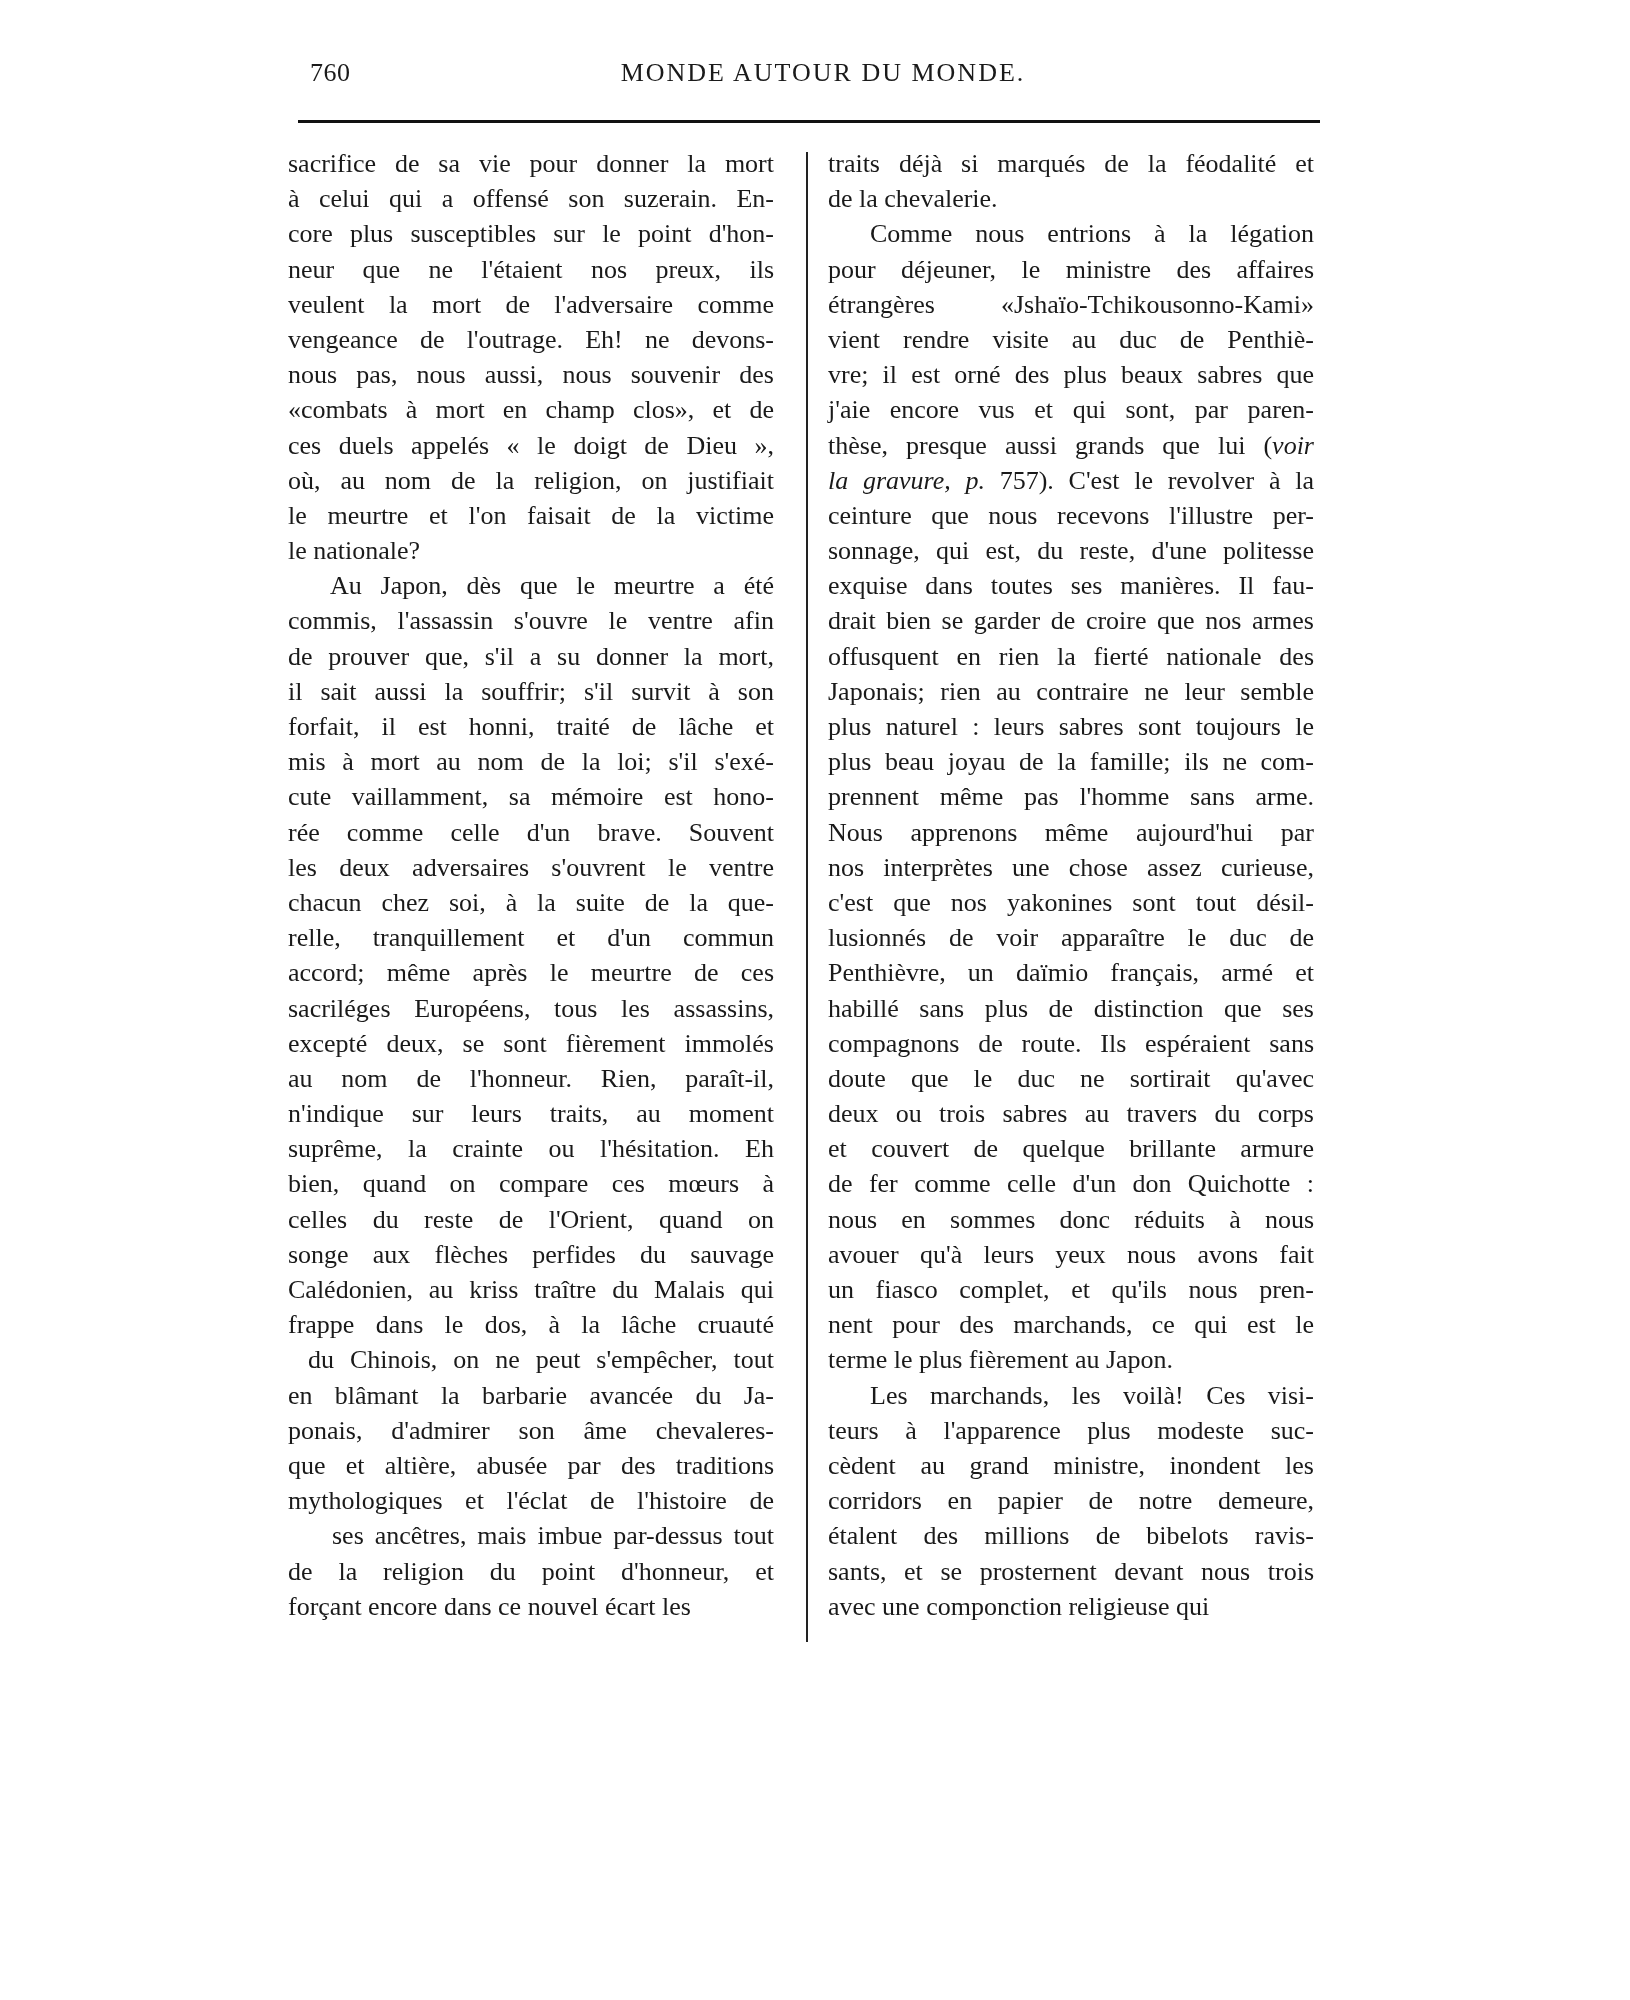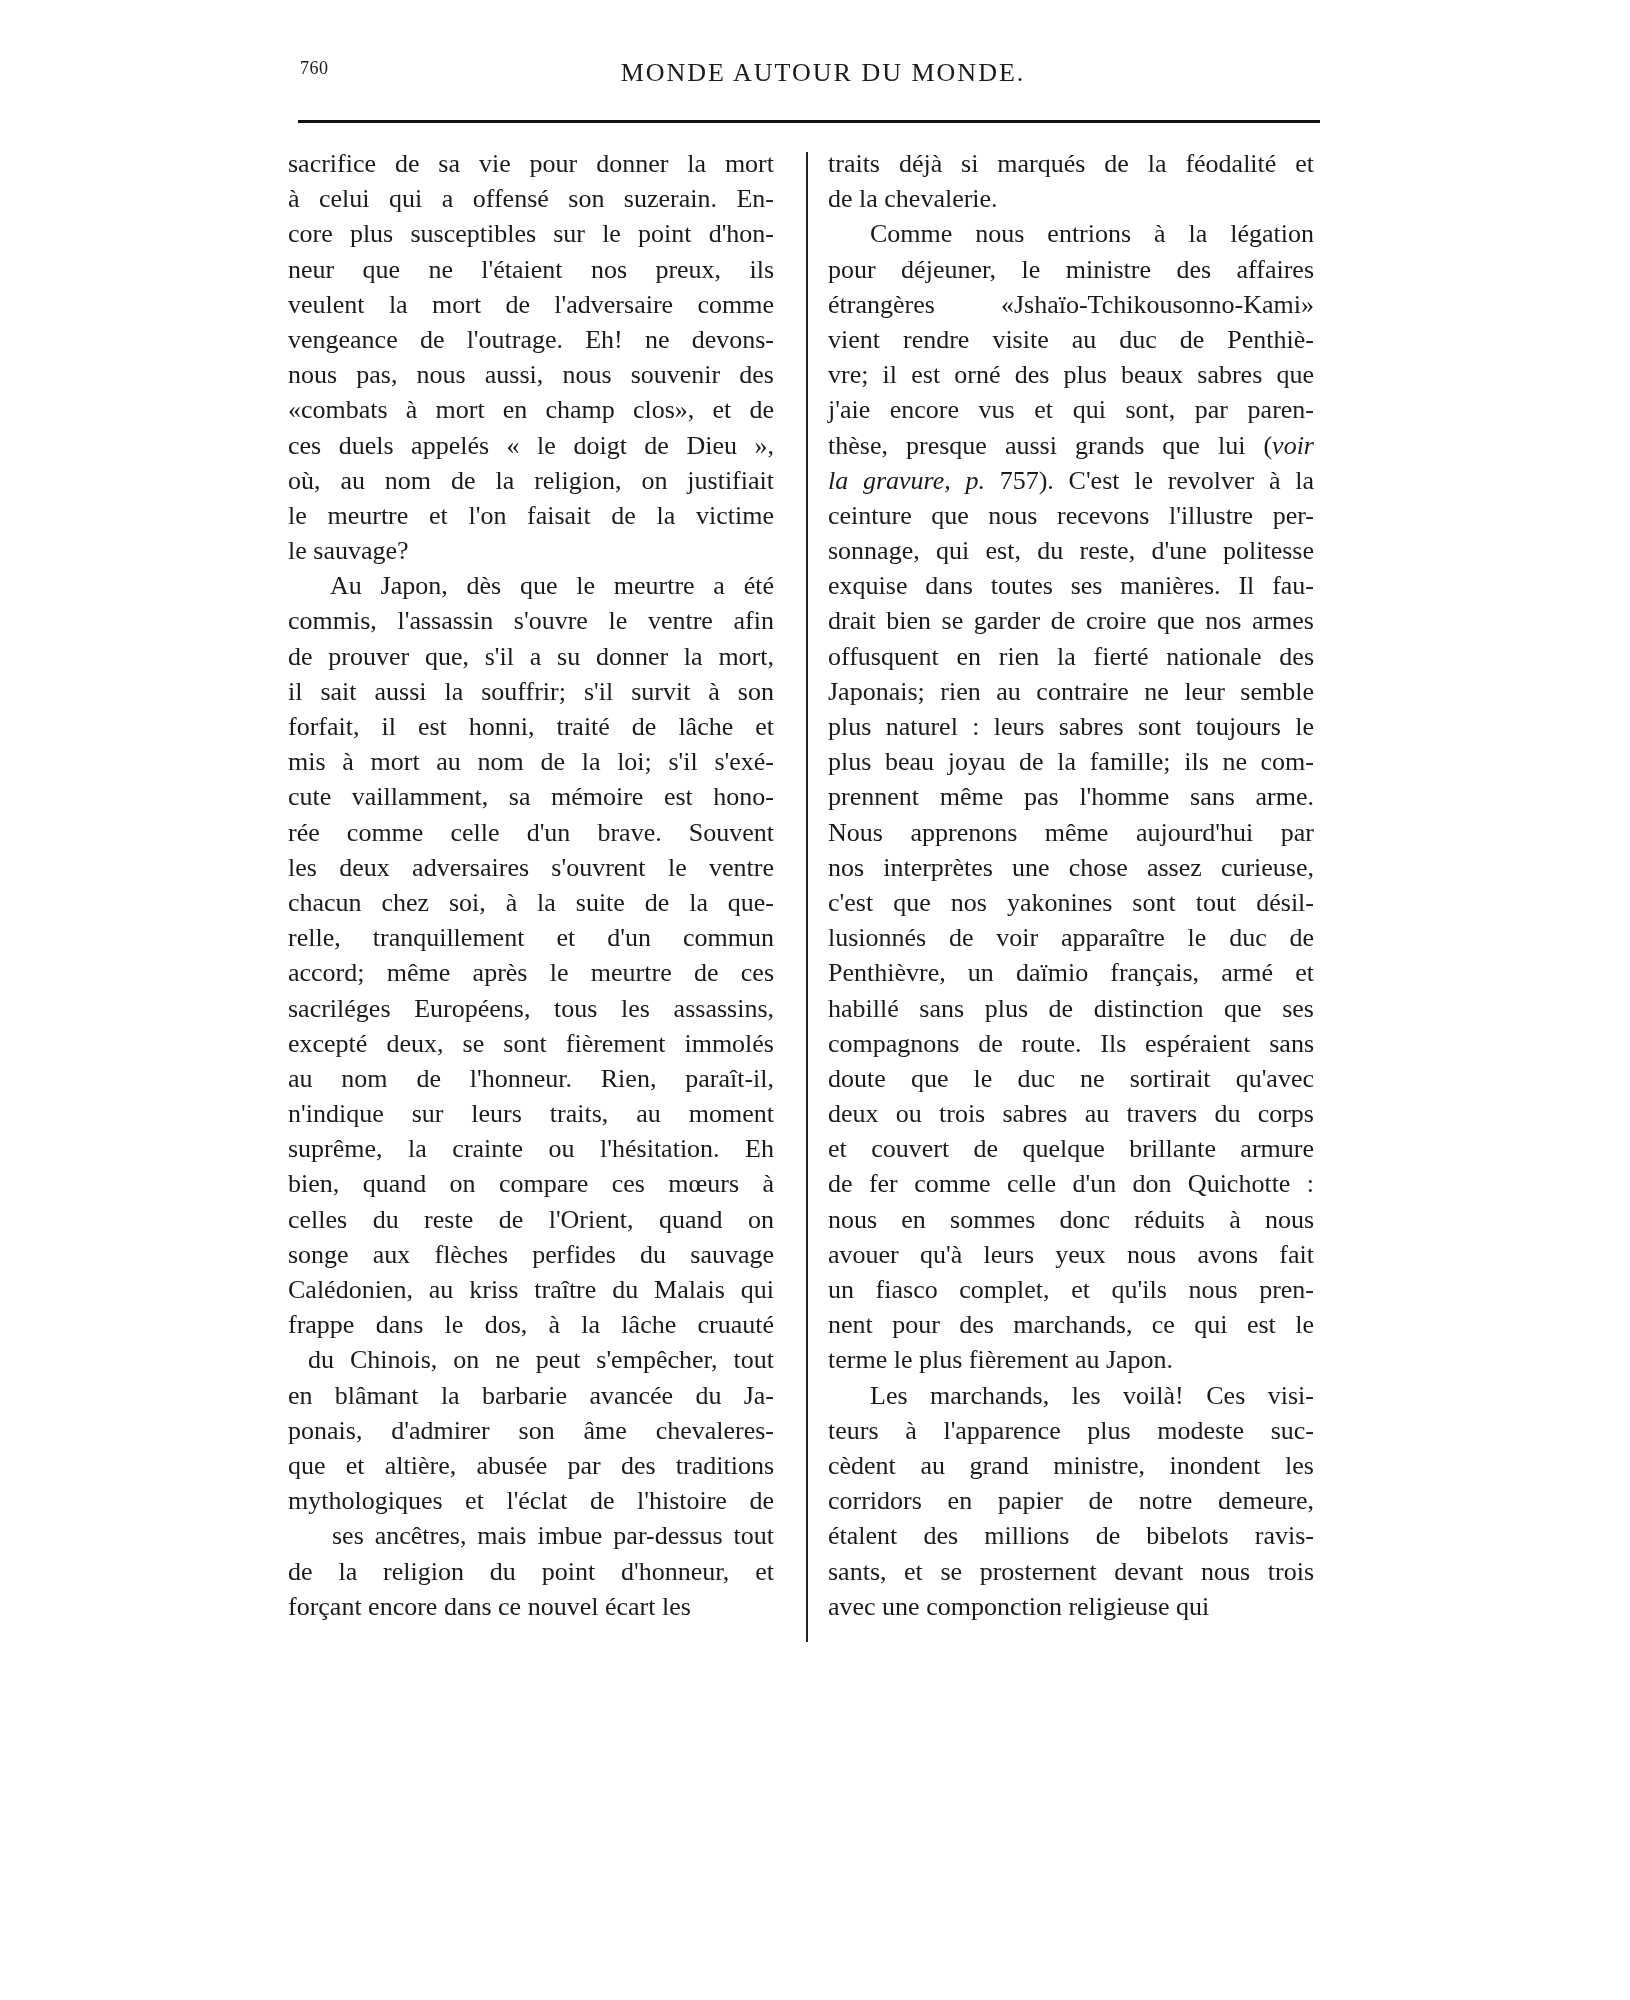--- a/index.html
+++ b/index.html
@@ -1,18 +1,18 @@
 <!DOCTYPE html>
 <html><head>
 <meta charset="utf-8">
 <style>
   html, body { margin:0; padding:0; background:#ffffff; }
   body { width:1630px; height:2000px; position:relative; overflow:hidden; color:#1a1a1a; }
   .header { position:absolute; top:58px; left:298px; width:1020px; height:40px; font-family:"Liberation Serif", serif; }
-  .page-num { position:absolute; left:2px; top:0; font-size:18px; letter-spacing:0.5px; }
+  .page-num { position:absolute; left:12px; top:0; font-size:26px; letter-spacing:0.5px; }
   .running-title { position:absolute; left:0; right:0; top:0; text-align:center; font-size:26px; letter-spacing:2px; padding-left:30px; }
   .rule { position:absolute; top:120px; left:298px; width:1022px; height:3px; background:#111; }
   .col { position:absolute; top:146px; width:486px; font-family:"Liberation Serif", serif; font-size:26px; line-height:35.4px; }
   .col-left { left:288px; }
   .col-right { left:828px; }
   .line { display:block; white-space:nowrap; text-align:justify; text-align-last:justify; height:35.4px; overflow:visible; }
   .line.last { text-align-last:left; }
   .line.indent { padding-left:42px; }
   .divider { position:absolute; left:806px; top:152px; width:2px; height:1490px; background:#222; }
   em { font-style:italic; }
@@ -31,21 +31,21 @@
     <span class="line" style="height: 35.1905px;">à celui qui a offensé son suzerain. En-</span>
     <span class="line" style="height: 35.1905px;">core plus susceptibles sur le point d'hon-</span>
     <span class="line" style="height: 35.1905px;">neur que ne l'étaient nos preux, ils</span>
     <span class="line" style="height: 35.1905px;">veulent la mort de l'adversaire comme</span>
     <span class="line" style="height: 35.1905px;">vengeance de l'outrage. Eh! ne devons-</span>
     <span class="line" style="height: 35.1905px;">nous pas, nous aussi, nous souvenir des</span>
     <span class="line" style="height: 35.1905px;">«combats à mort en champ clos», et de</span>
     <span class="line" style="height: 35.1905px;">ces duels appelés « le doigt de Dieu »,</span>
     <span class="line" style="height: 35.1905px;">où, au nom de la religion, on justifiait</span>
     <span class="line" style="height: 35.1905px;">le meurtre et l'on faisait de la victime</span>
-    <span class="line last" style="height: 35.1905px;">le sauvage?</span>
+    <span class="line last" style="height: 35.1905px;">le nationale?</span>
     <span class="line indent" style="height: 35.1905px;">Au Japon, dès que le meurtre a été</span>
     <span class="line" style="height: 35.1905px;">commis, l'assassin s'ouvre le ventre afin</span>
     <span class="line" style="height: 35.1905px;">de prouver que, s'il a su donner la mort,</span>
     <span class="line" style="height: 35.1905px;">il sait aussi la souffrir; s'il survit à son</span>
     <span class="line" style="height: 35.1905px;">forfait, il est honni, traité de lâche et</span>
     <span class="line" style="height: 35.1905px;">mis à mort au nom de la loi; s'il s'exé-</span>
     <span class="line" style="height: 35.1905px;">cute vaillamment, sa mémoire est hono-</span>
     <span class="line" style="height: 35.1905px;">rée comme celle d'un brave. Souvent</span>
     <span class="line" style="height: 35.1905px;">les deux adversaires s'ouvrent le ventre</span>
     <span class="line" style="height: 35.1905px;">chacun chez soi, à la suite de la que-</span>

